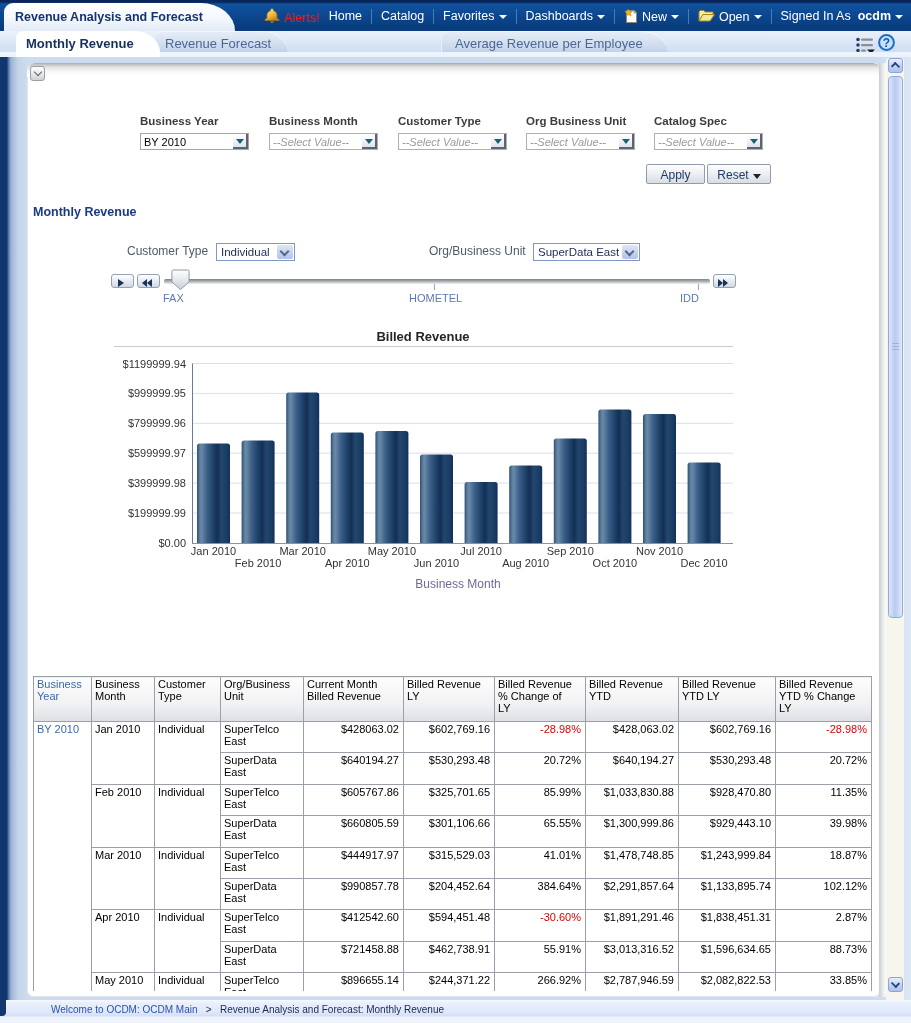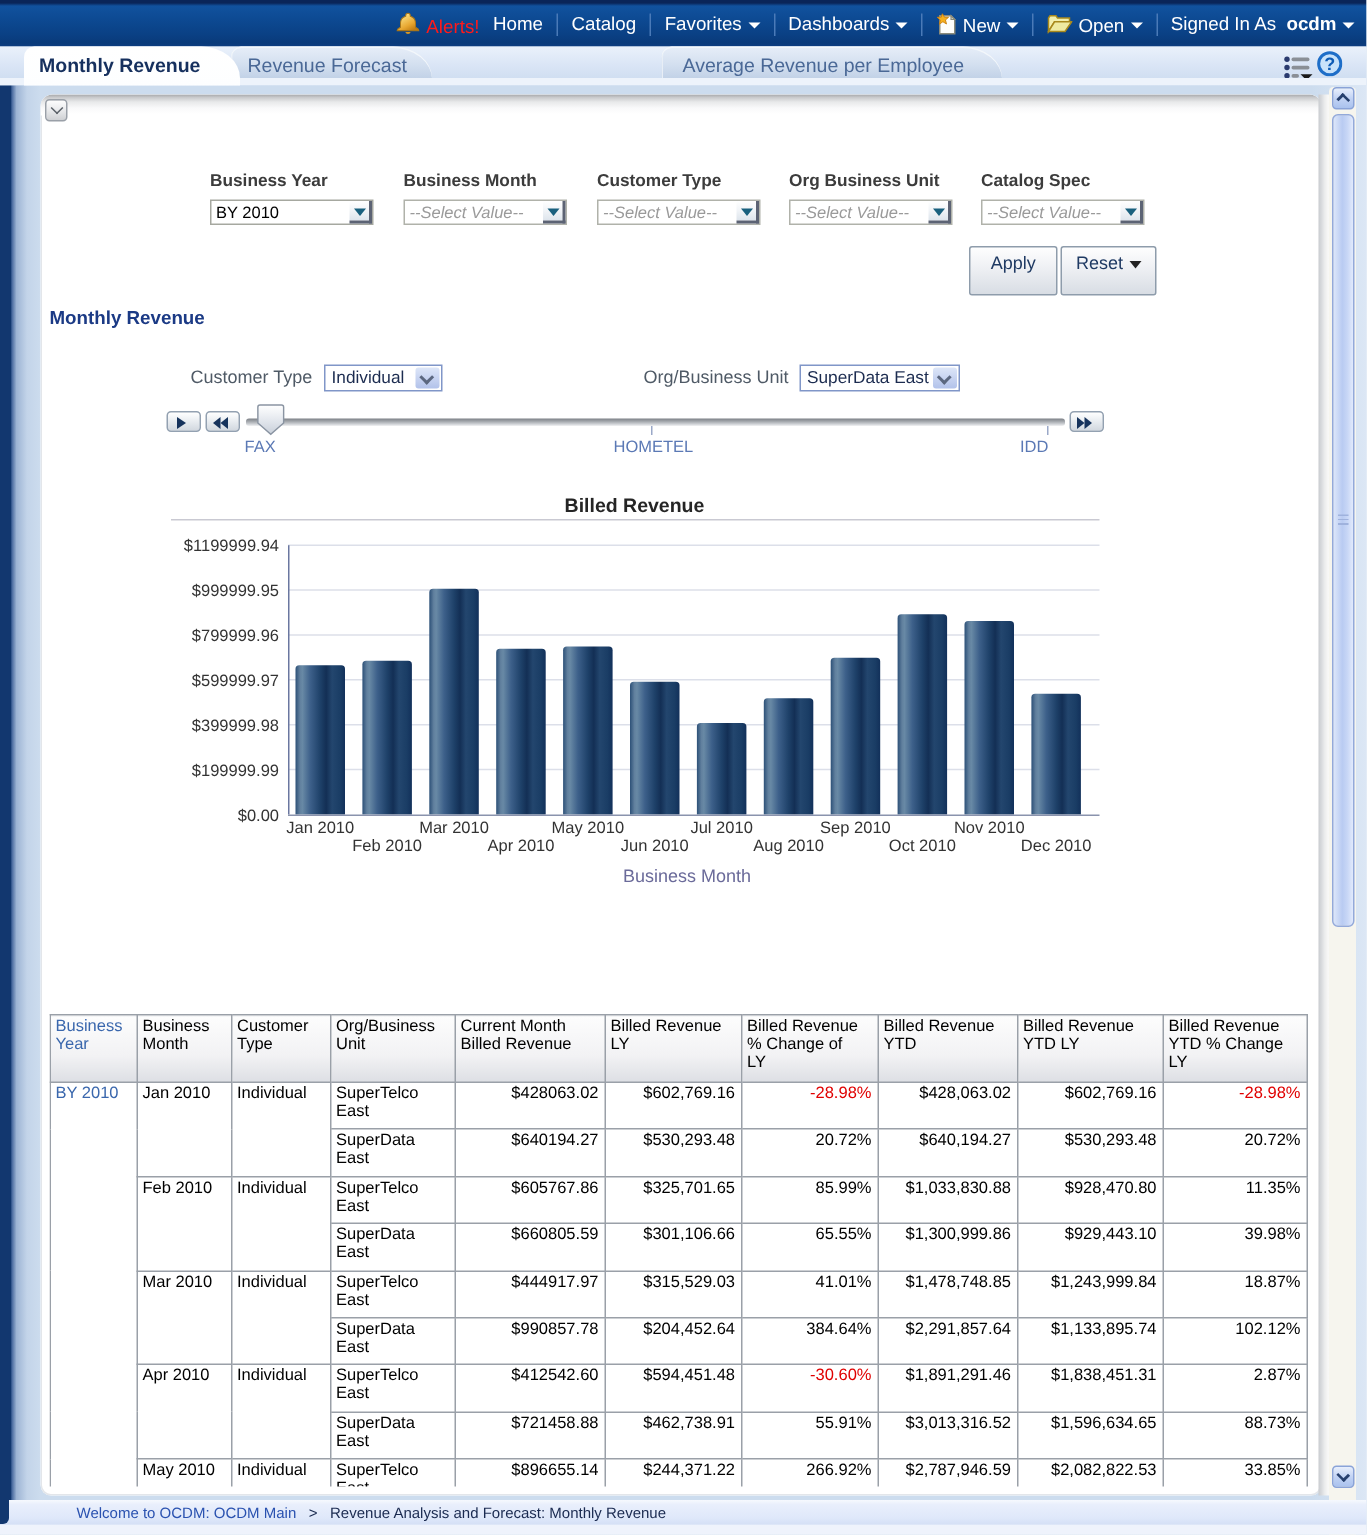--- a/index.html
+++ b/index.html
@@ -48,21 +48,21 @@
 .pbox { position:absolute; width:109px; height:17px; border:1px solid #a6a8a0; background:#fff; font-size:11px; }
 .pbox .txt { position:absolute; left:3px; top:2px; white-space:nowrap; }
 .pbox .btn { position:absolute; right:0; top:0; width:15px; height:15px;
   background:linear-gradient(180deg,#ffffff 0,#f2f5f8 45%,#dde4ec 100%);
   border-right:2px solid #5c6374; border-bottom:2px solid #5c6374; }
 .pbox .btn:after { content:""; position:absolute; left:3px; top:5px; width:0; height:0;
   border-left:4px solid transparent; border-right:4px solid transparent; border-top:5px solid #19607e; }
 .pbox.dis { border-color:#b0b2aa; }
 .pbox.dis .txt { color:#9a9a9a; font-style:italic; }
 
-.obtn { position:absolute; height:33px; border:1px solid #8e9cab; border-radius:2px; background:linear-gradient(180deg,#fefefe,#eceef2 50%,#d8dde4 100%);
+.obtn { position:absolute; height:20px; border:1px solid #8e9cab; border-radius:2px; background:linear-gradient(180deg,#fefefe,#eceef2 50%,#d8dde4 100%);
   font-size:12px; color:#1f3a63; text-align:center; padding-top:3px; }
 .obtn .dk { display:inline-block; width:0; height:0; border-left:4px solid transparent; border-right:4px solid transparent; border-top:5px solid #222; margin-left:4px; }
 
 #sectitle { font-size:12.5px; font-weight:bold; color:#1b3a85; }
 
 
 .slabel { position:absolute; font-size:12px; color:#4f5a66; white-space:nowrap; }
 .sbox { position:absolute; height:18px; border:1px solid #8096c8; background:#fff; font-size:11.5px; color:#1c2c50; }
 .sbox .txt { position:absolute; left:4px; top:2px; white-space:nowrap; }
 .sbox .btn { position:absolute; right:1px; top:1px; width:16px; height:14px; border-radius:2px;
@@ -101,20 +101,23 @@
 #footer { left:0; top:1000px; width:911px; height:23px;
   background:linear-gradient(180deg,#f6f9fe 0,#e9effc 3px,#dfe8fa 12px,#d5e0f6 16px,#eff3fc 17px,#eff3fc 100%); }
 #footer .bc { position:absolute; left:28px; top:4px; font-size:10px; color:#1a2a50;margin-left:23px; }
 #footer .bc a { color:#2a52b0; text-decoration:none; }
 #footstub { position:absolute; left:0; top:0; width:6px; height:16px; background:#12376f; border-radius:0 0 4px 0; }
 </style>
 </head>
 <body>
 
 <div id="banner" class="abs">
+  <div id="crumbtab" class="abs">
+      <span>Revenue Analysis and Forecast</span>
+    </div>
   <div id="menu">
     <span class="it" style="padding:0 0 0 14px;">
       <svg width="18" height="17" viewBox="0 0 18 17" style="vertical-align:-3px;">
         <defs>
             <linearGradient id="bellg" x1="0" y1="0" x2="0.7" y2="1">
           <stop offset="0" stop-color="#fdf3c2"></stop>
               <stop offset="0.35" stop-color="#f5cf6a"></stop>
           <stop offset="0.7" stop-color="#e8a832"></stop>
               <stop offset="1" stop-color="#c07c12"></stop>
         </linearGradient>

